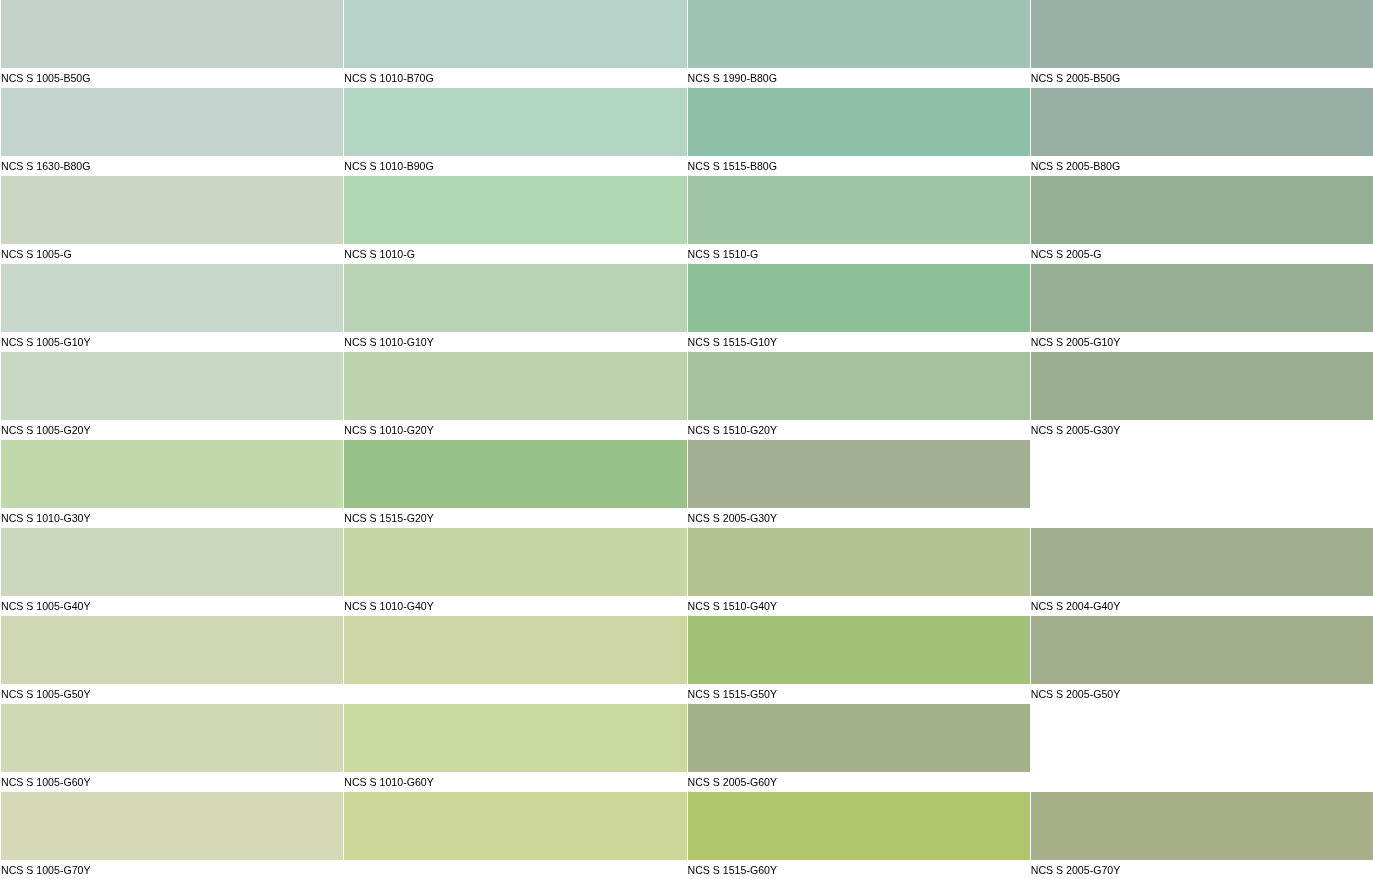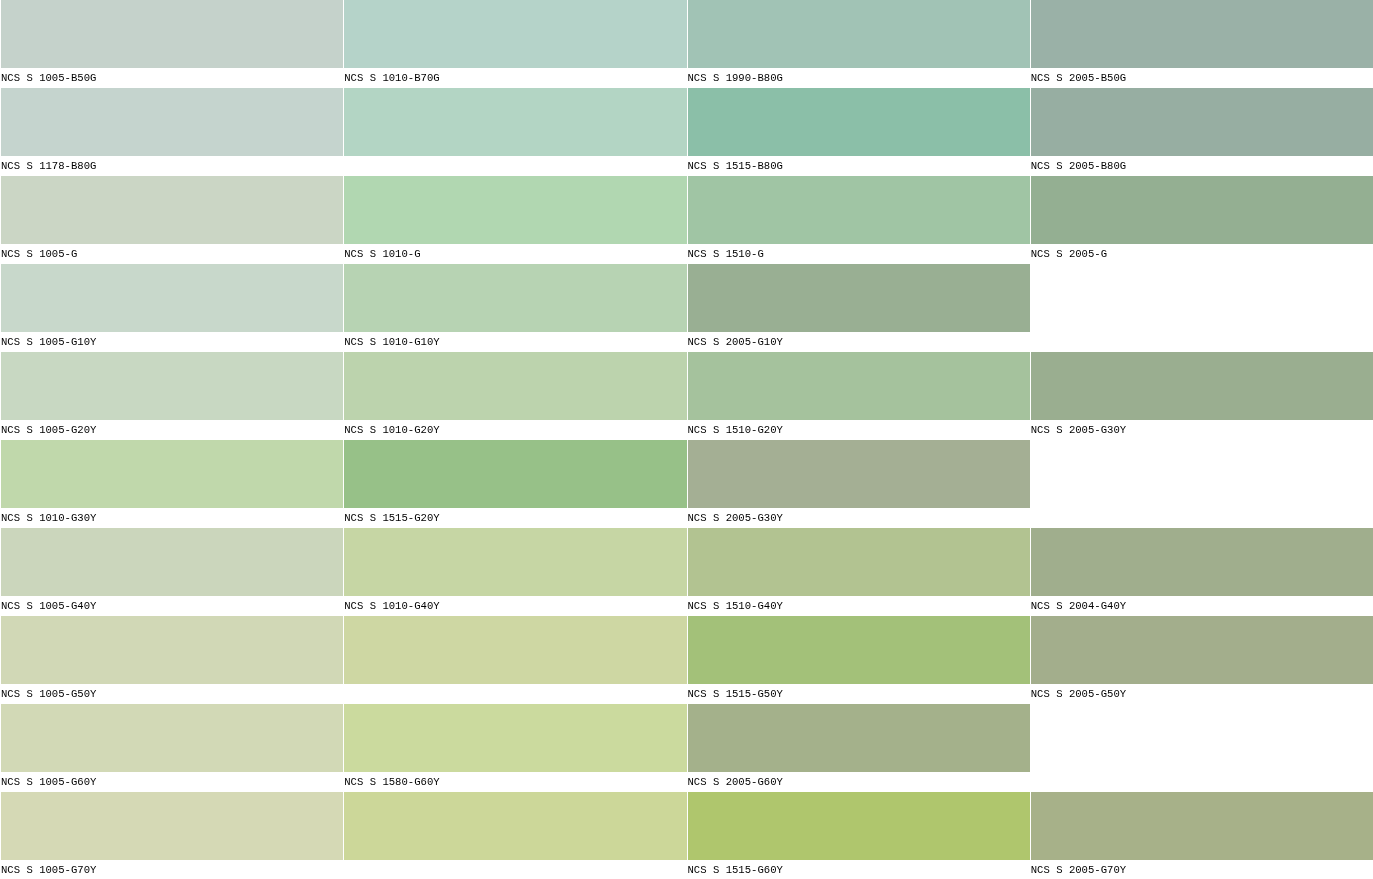--- a/index.html
+++ b/index.html
@@ -16,21 +16,20 @@
   }
   #swatch-grid {
     display: block;
     width: 1373px;
   }
   .swatch-row {
     display: flex;
     flex-direction: row;
     width: 1373px;
     height: 88px;
-    font-family: Liberation Mono, monospace;
   }
   .swatch-cell {
     width: 343.25px;
     height: 88px;
     box-sizing: border-box;
     display: block;
     position: relative;
     background: #ffffff;
   }
   .colour-chip {
@@ -69,24 +68,25 @@
      <div class="colour-code-label">NCS S 1990-B80G</div>
     </div>
     <div class="swatch-cell">
      <div class="colour-chip" style="background-color: rgb(154, 177, 167);"></div>
      <div class="colour-code-label">NCS S 2005-B50G</div>
     </div>
    </div>
    <div class="swatch-row">
     <div class="swatch-cell">
      <div class="colour-chip" style="background-color: rgb(197, 212, 206);"></div>
-     <div class="colour-code-label">NCS S 1178-B80G</div>
+     <div class="colour-code-label">NCS S 1630-B80G</div>
     </div>
     <div class="swatch-cell">
      <div class="colour-chip" style="background-color: rgb(179, 213, 196);"></div>
+     <div class="colour-code-label">NCS S 1010-B90G</div>
     </div>
     <div class="swatch-cell">
      <div class="colour-chip" style="background-color: rgb(139, 191, 168);"></div>
      <div class="colour-code-label">NCS S 1515-B80G</div>
     </div>
     <div class="swatch-cell">
      <div class="colour-chip" style="background-color: rgb(151, 174, 162);"></div>
      <div class="colour-code-label">NCS S 2005-B80G</div>
     </div>
    </div>
@@ -111,20 +111,24 @@
    <div class="swatch-row">
     <div class="swatch-cell">
      <div class="colour-chip" style="background-color: rgb(200, 216, 203);"></div>
      <div class="colour-code-label">NCS S 1005-G10Y</div>
     </div>
     <div class="swatch-cell">
      <div class="colour-chip" style="background-color: rgb(183, 211, 179);"></div>
      <div class="colour-code-label">NCS S 1010-G10Y</div>
     </div>
     <div class="swatch-cell">
+     <div class="colour-chip" style="background-color: rgb(141, 192, 150);"></div>
+     <div class="colour-code-label">NCS S 1515-G10Y</div>
+    </div>
+    <div class="swatch-cell">
      <div class="colour-chip" style="background-color: rgb(153, 175, 147);"></div>
      <div class="colour-code-label">NCS S 2005-G10Y</div>
     </div>
    </div>
    <div class="swatch-row">
     <div class="swatch-cell">
      <div class="colour-chip" style="background-color: rgb(200, 216, 194);"></div>
      <div class="colour-code-label">NCS S 1005-G20Y</div>
     </div>
     <div class="swatch-cell">
@@ -189,21 +193,21 @@
      <div class="colour-code-label">NCS S 2005-G50Y</div>
     </div>
    </div>
    <div class="swatch-row">
     <div class="swatch-cell">
      <div class="colour-chip" style="background-color: rgb(210, 217, 182);"></div>
      <div class="colour-code-label">NCS S 1005-G60Y</div>
     </div>
     <div class="swatch-cell">
      <div class="colour-chip" style="background-color: rgb(203, 218, 158);"></div>
-     <div class="colour-code-label">NCS S 1580-G60Y</div>
+     <div class="colour-code-label">NCS S 1010-G60Y</div>
     </div>
     <div class="swatch-cell">
      <div class="colour-chip" style="background-color: rgb(164, 177, 139);"></div>
      <div class="colour-code-label">NCS S 2005-G60Y</div>
     </div>
    </div>
    <div class="swatch-row">
     <div class="swatch-cell">
      <div class="colour-chip" style="background-color: rgb(213, 217, 181);"></div>
      <div class="colour-code-label">NCS S 1005-G70Y</div>

